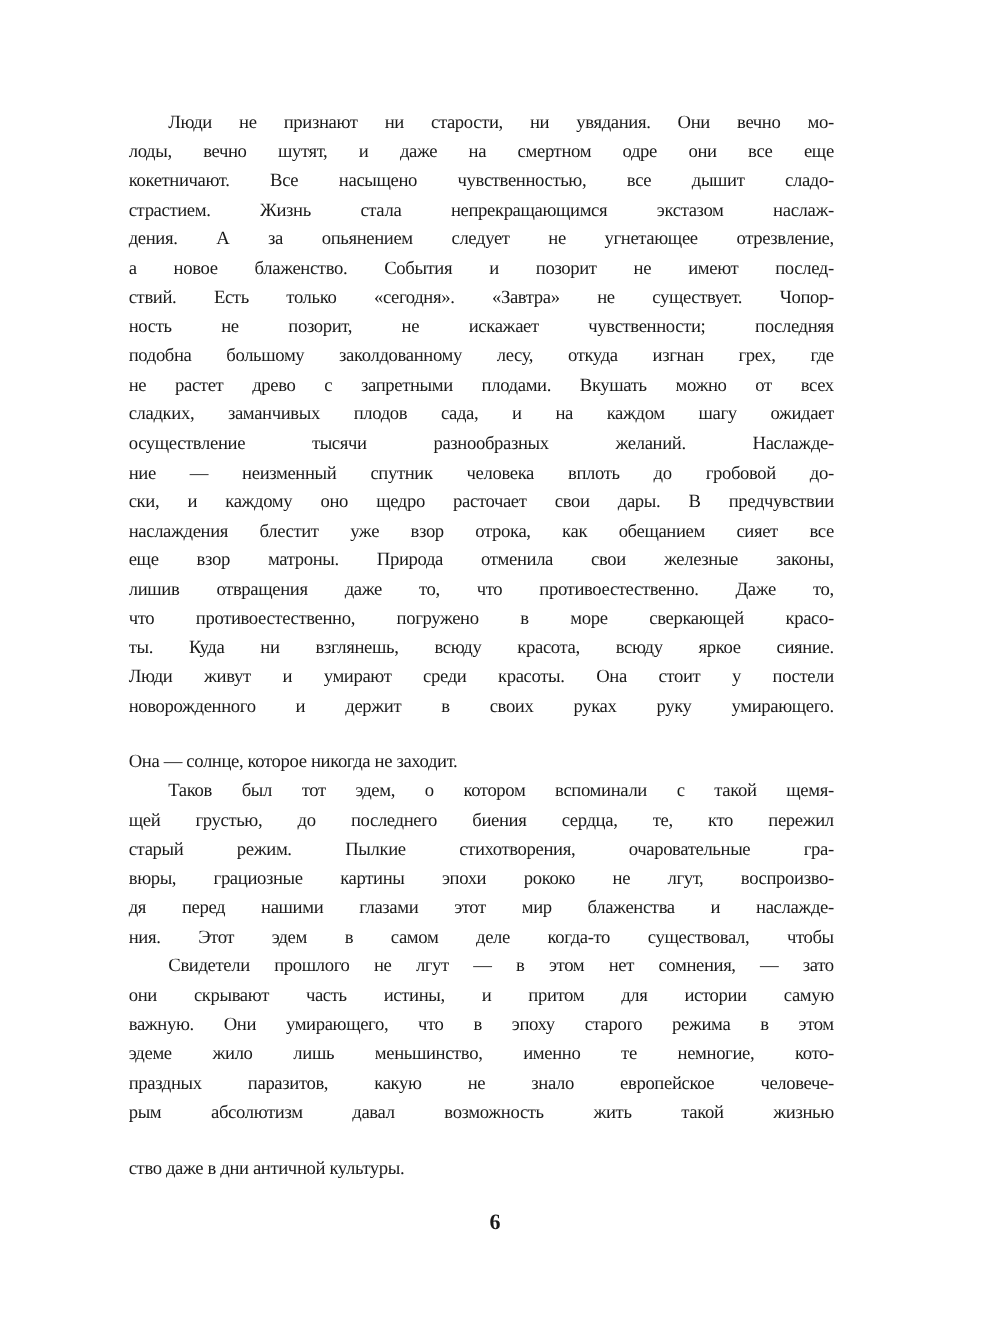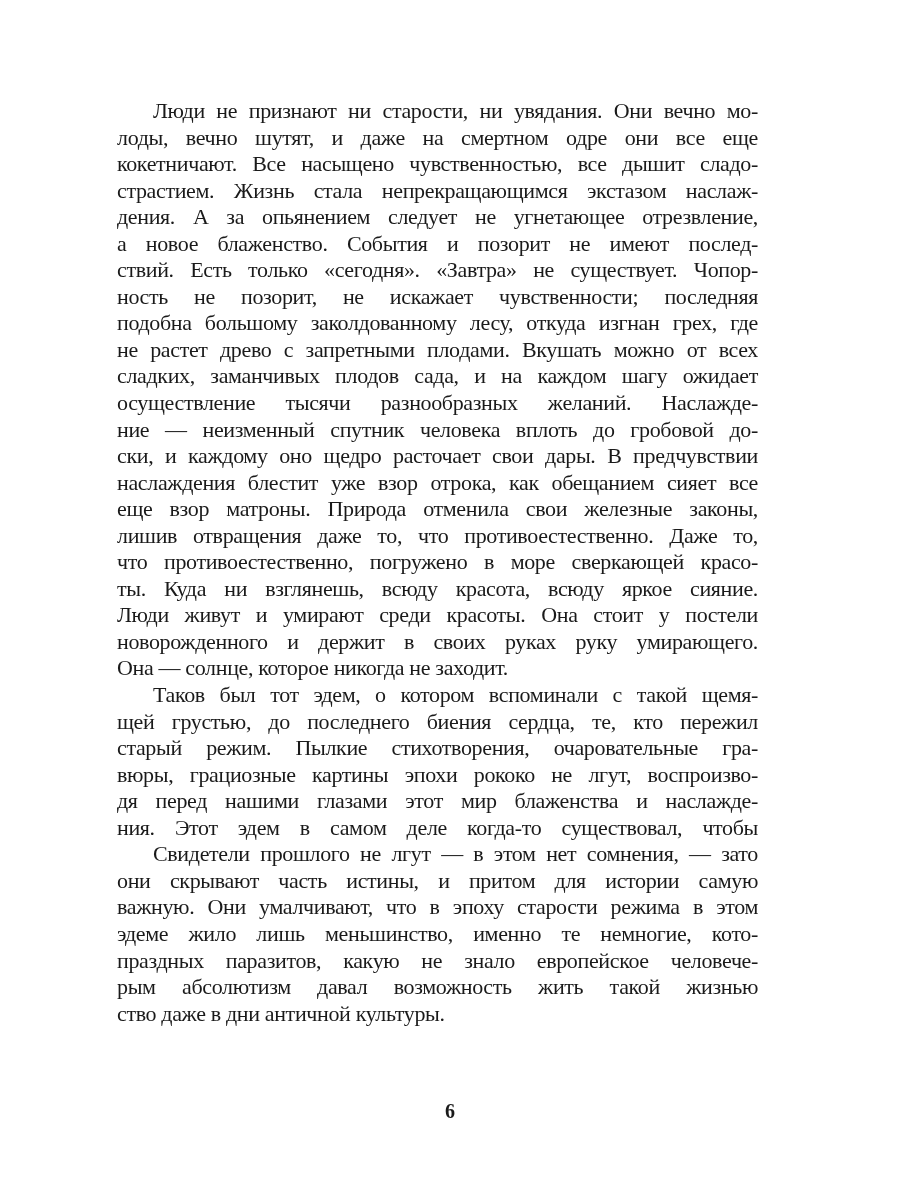--- a/index.html
+++ b/index.html
@@ -7,35 +7,35 @@
   .page {
     position: absolute; left: 0; top: 0; width: 900px; height: 1200px;
     background: #ffffff;
   }
   .text-block {
     position: absolute;
     left: 117px;
     top: 98px;
     width: 641px;
     font-family: "Liberation Serif", "DejaVu Serif", serif;
-    font-size: 22px;
+    font-size: 17px;
     color: #1a1a1a;
   }
   .line {
     display: block;
     height: 26.55px;
     line-height: 26.55px;
     white-space: nowrap;
     text-align: justify;
     text-align-last: justify;
     letter-spacing: -0.35px;
     transform-origin: left center;
   }
   .line.indent { padding-left: 36px; }
-  .line.last { text-align-last: left; }
+  .line.last { text-align-last: left; margin-top: 24px; }
   .page-number {
     position: absolute;
     left: 0; width: 900px;
     top: 1100px;
     text-align: center;
     font-family: "Liberation Serif", "DejaVu Serif", serif;
     font-size: 20px;
     font-weight: bold;
     color: #1a1a1a;
   }
@@ -73,21 +73,21 @@
         <span class="line indent">Таков был тот эдем, о котором вспоминали с такой щемя-</span>
         <span class="line">щей грустью, до последнего биения сердца, те, кто пережил</span>
         <span class="line">старый режим. Пылкие стихотворения, очаровательные гра-</span>
         <span class="line">вюры, грациозные картины эпохи рококо не лгут, воспроизво-</span>
         <span class="line">дя перед нашими глазами этот мир блаженства и наслажде-</span>
         <span class="line">ния. Этот эдем в самом деле когда-то существовал, чтобы</span>
       </div>
       <div>
         <span class="line indent">Свидетели прошлого не лгут — в этом нет сомнения, — зато</span>
         <span class="line">они скрывают часть истины, и притом для истории самую</span>
-        <span class="line">важную. Они умалчивают, что в эпоху старости режима в этом</span>
+        <span class="line">важную. Они умирающего, что в эпоху старого режима в этом</span>
         <span class="line">эдеме жило лишь меньшинство, именно те немногие, кото-</span>
         <span class="line">праздных паразитов, какую не знало европейское человече-</span>
         <span class="line">рым абсолютизм давал возможность жить такой жизнью</span>
         <span class="line last">ство даже в дни античной культуры.</span>
       </div>
     </div>
   <div class="page-number">6</div>
 </div>
 
 </body></html>

